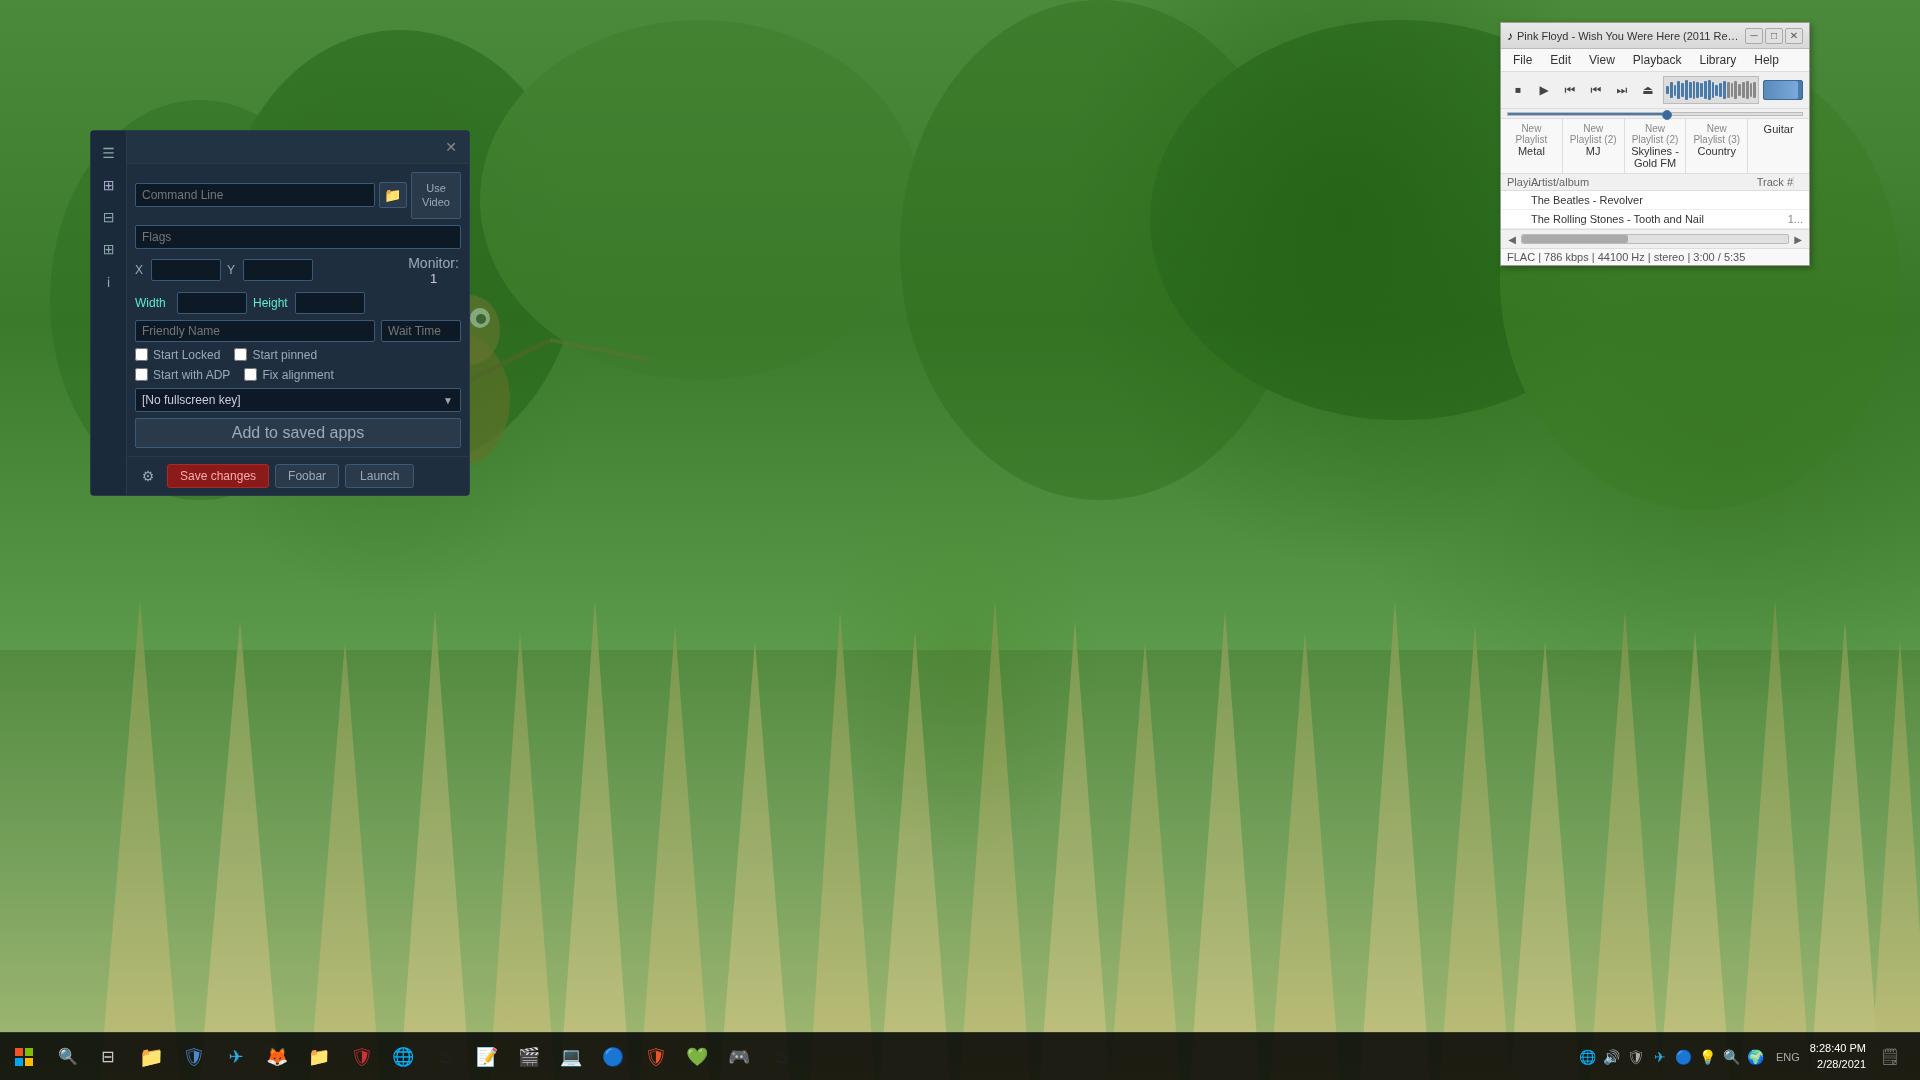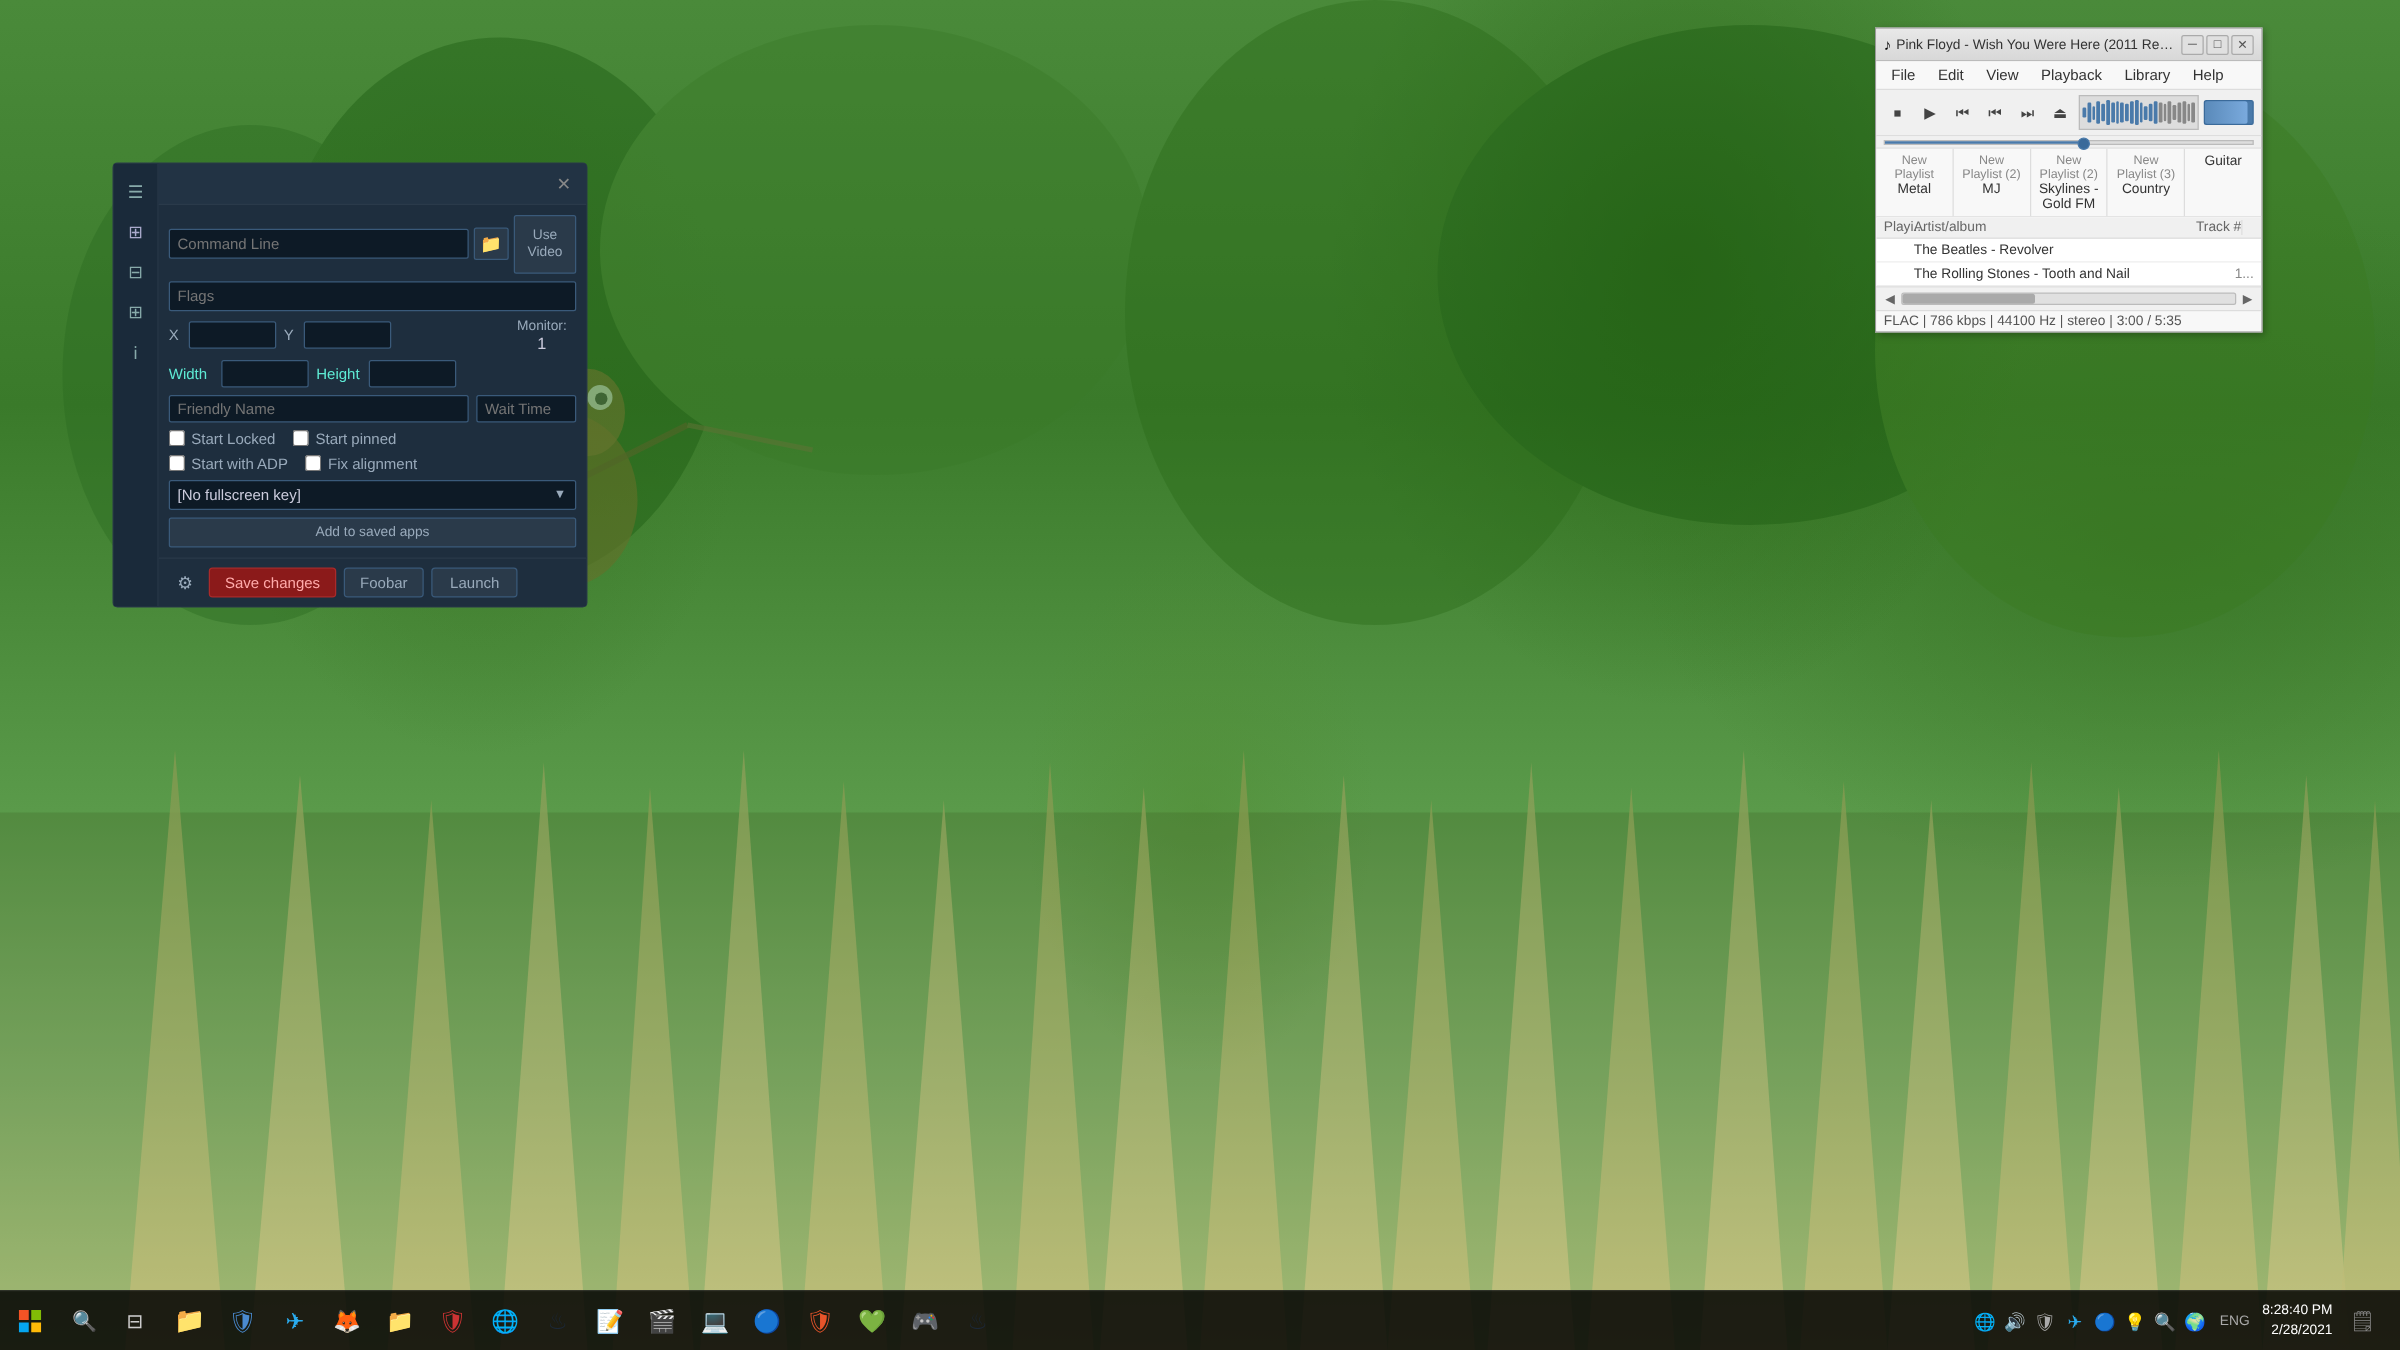--- a/index.html
+++ b/index.html
@@ -347,21 +347,21 @@
       color: #9ab;
       font-size: 10px;
       pointer-events: none;
     }
     .add-saved-btn {
       width: 100%;
       background: #2a3a4a;
       border: 1px solid #3a5a7a;
       color: #9ab;
       padding: 5px;
-      font-size: 11px;
+      font-size: 16px;
       font-family: inherit;
       cursor: pointer;
       border-radius: 2px;
       text-align: center;
     }
     .apps-list {
       background: #0d1a26;
       border: 1px solid #3a5a7a;
       border-radius: 2px;
       min-height: 80px;
@@ -762,21 +762,21 @@
       <div class="coords-row">
         <div class="coord-group">
           <span class="coord-label">X</span>
           <input type="text" class="coord-input" value="" style="">
         </div>
         <div class="coord-group">
           <span class="coord-label">Y</span>
           <input type="text" class="coord-input" value="" style="">
         </div>
         <div class="monitor-label">
-          <div style="font-size:11px;color:#9ab;">Monitor:</div>
+          <div style="font-size:14px;color:#9ab;">Monitor:</div>
           <div style="font-size:13px;color:#ccd;">1</div>
         </div>
       </div>
 
       <div class="size-row">
         <div class="size-group">
           <span class="size-label">Width</span>
           <input type="text" class="size-input" value="" style="">
         </div>
         <div class="size-group">

